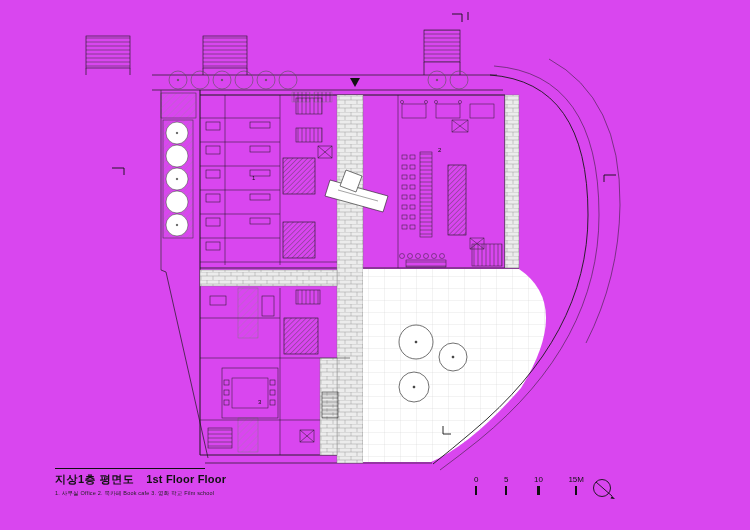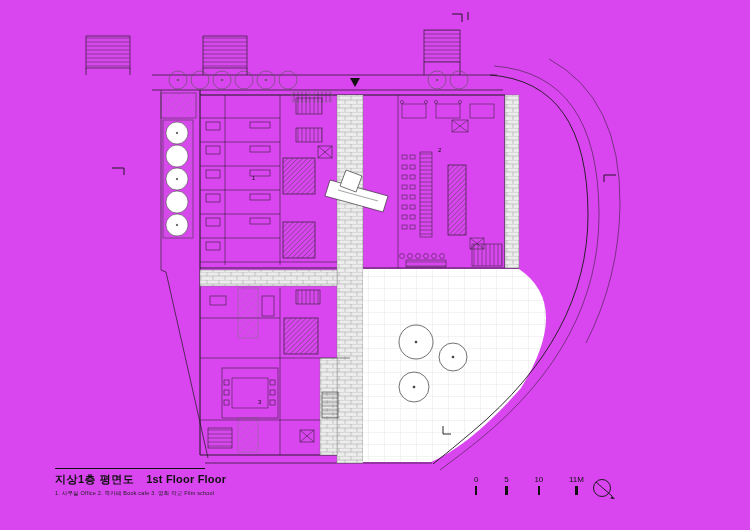--- a/index.html
+++ b/index.html
@@ -268,21 +268,21 @@
     </div>
     <div class="sb-item">
       <span class="sb-num">5</span>
       <span class="sb-tick"></span>
     </div>
     <div class="sb-item">
       <span class="sb-num">10</span>
       <span class="sb-tick"></span>
     </div>
     <div class="sb-item">
-      <span class="sb-num">11M</span>
+      <span class="sb-num">15M</span>
       <span class="sb-tick"></span>
     </div>
   </div>
 
   <div class="compass">
     <svg width="32" height="26" viewBox="0 0 32 26">
       <circle cx="11" cy="11" r="8.5" stroke="#111" stroke-width="0.9" fill="none"></circle>
       <line x1="5" y1="5" x2="21" y2="19" stroke="#111" stroke-width="0.9"></line>
       <polygon points="21,19 24,22 19.5,21.5" fill="#111"></polygon>
     </svg>

